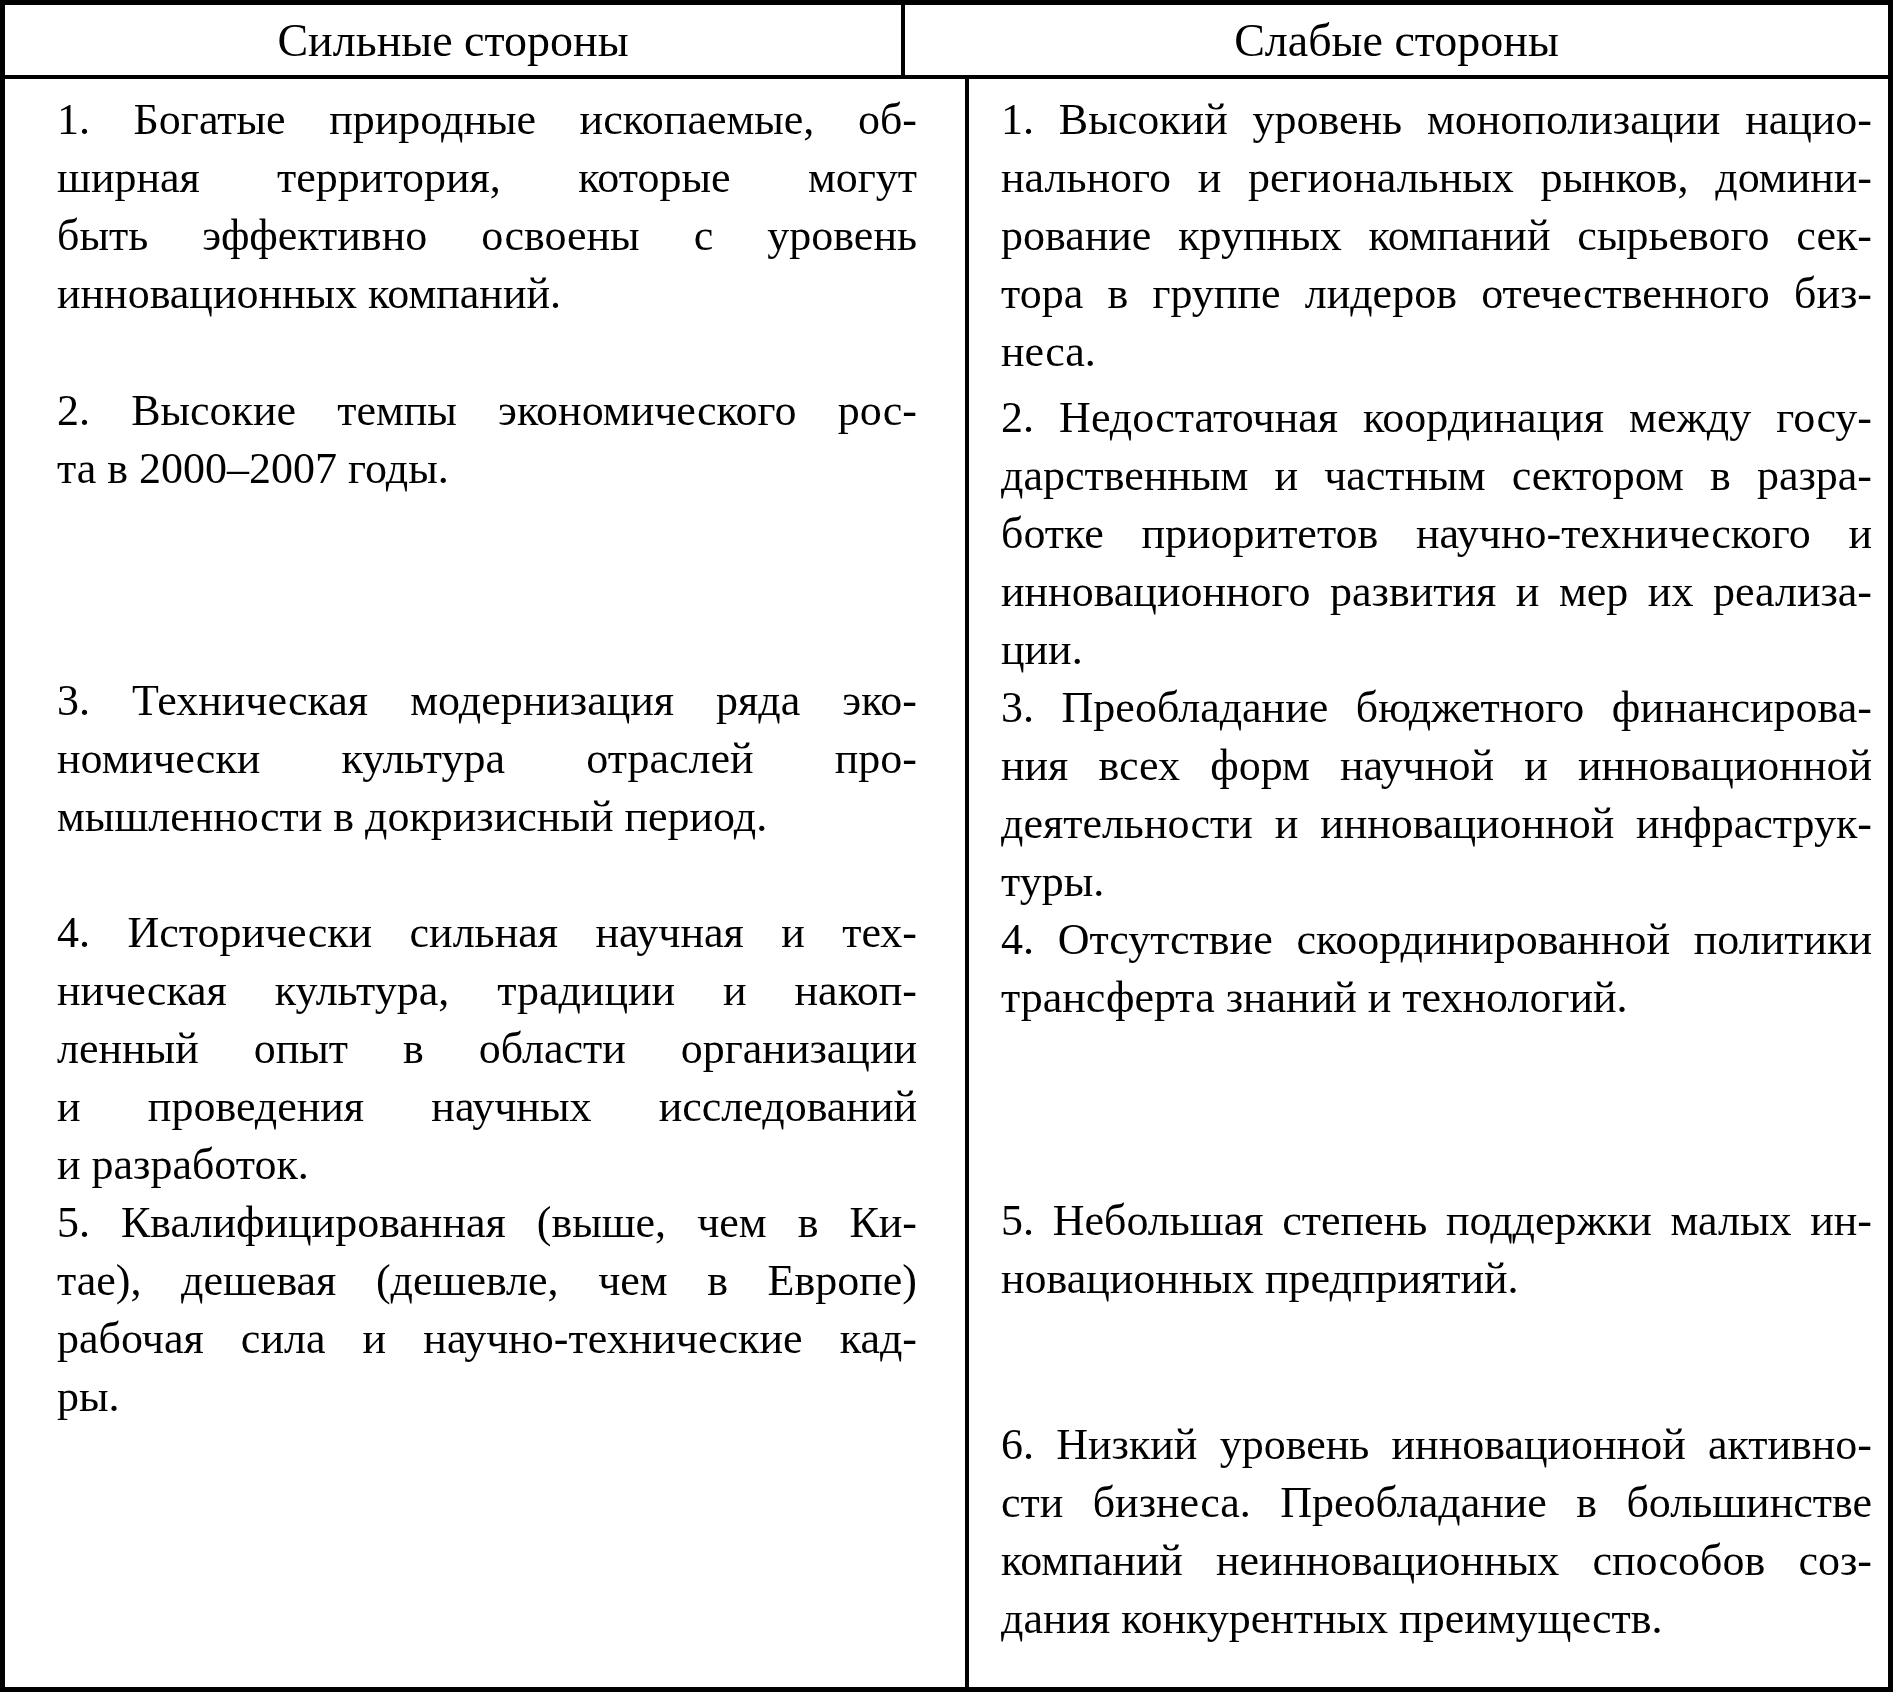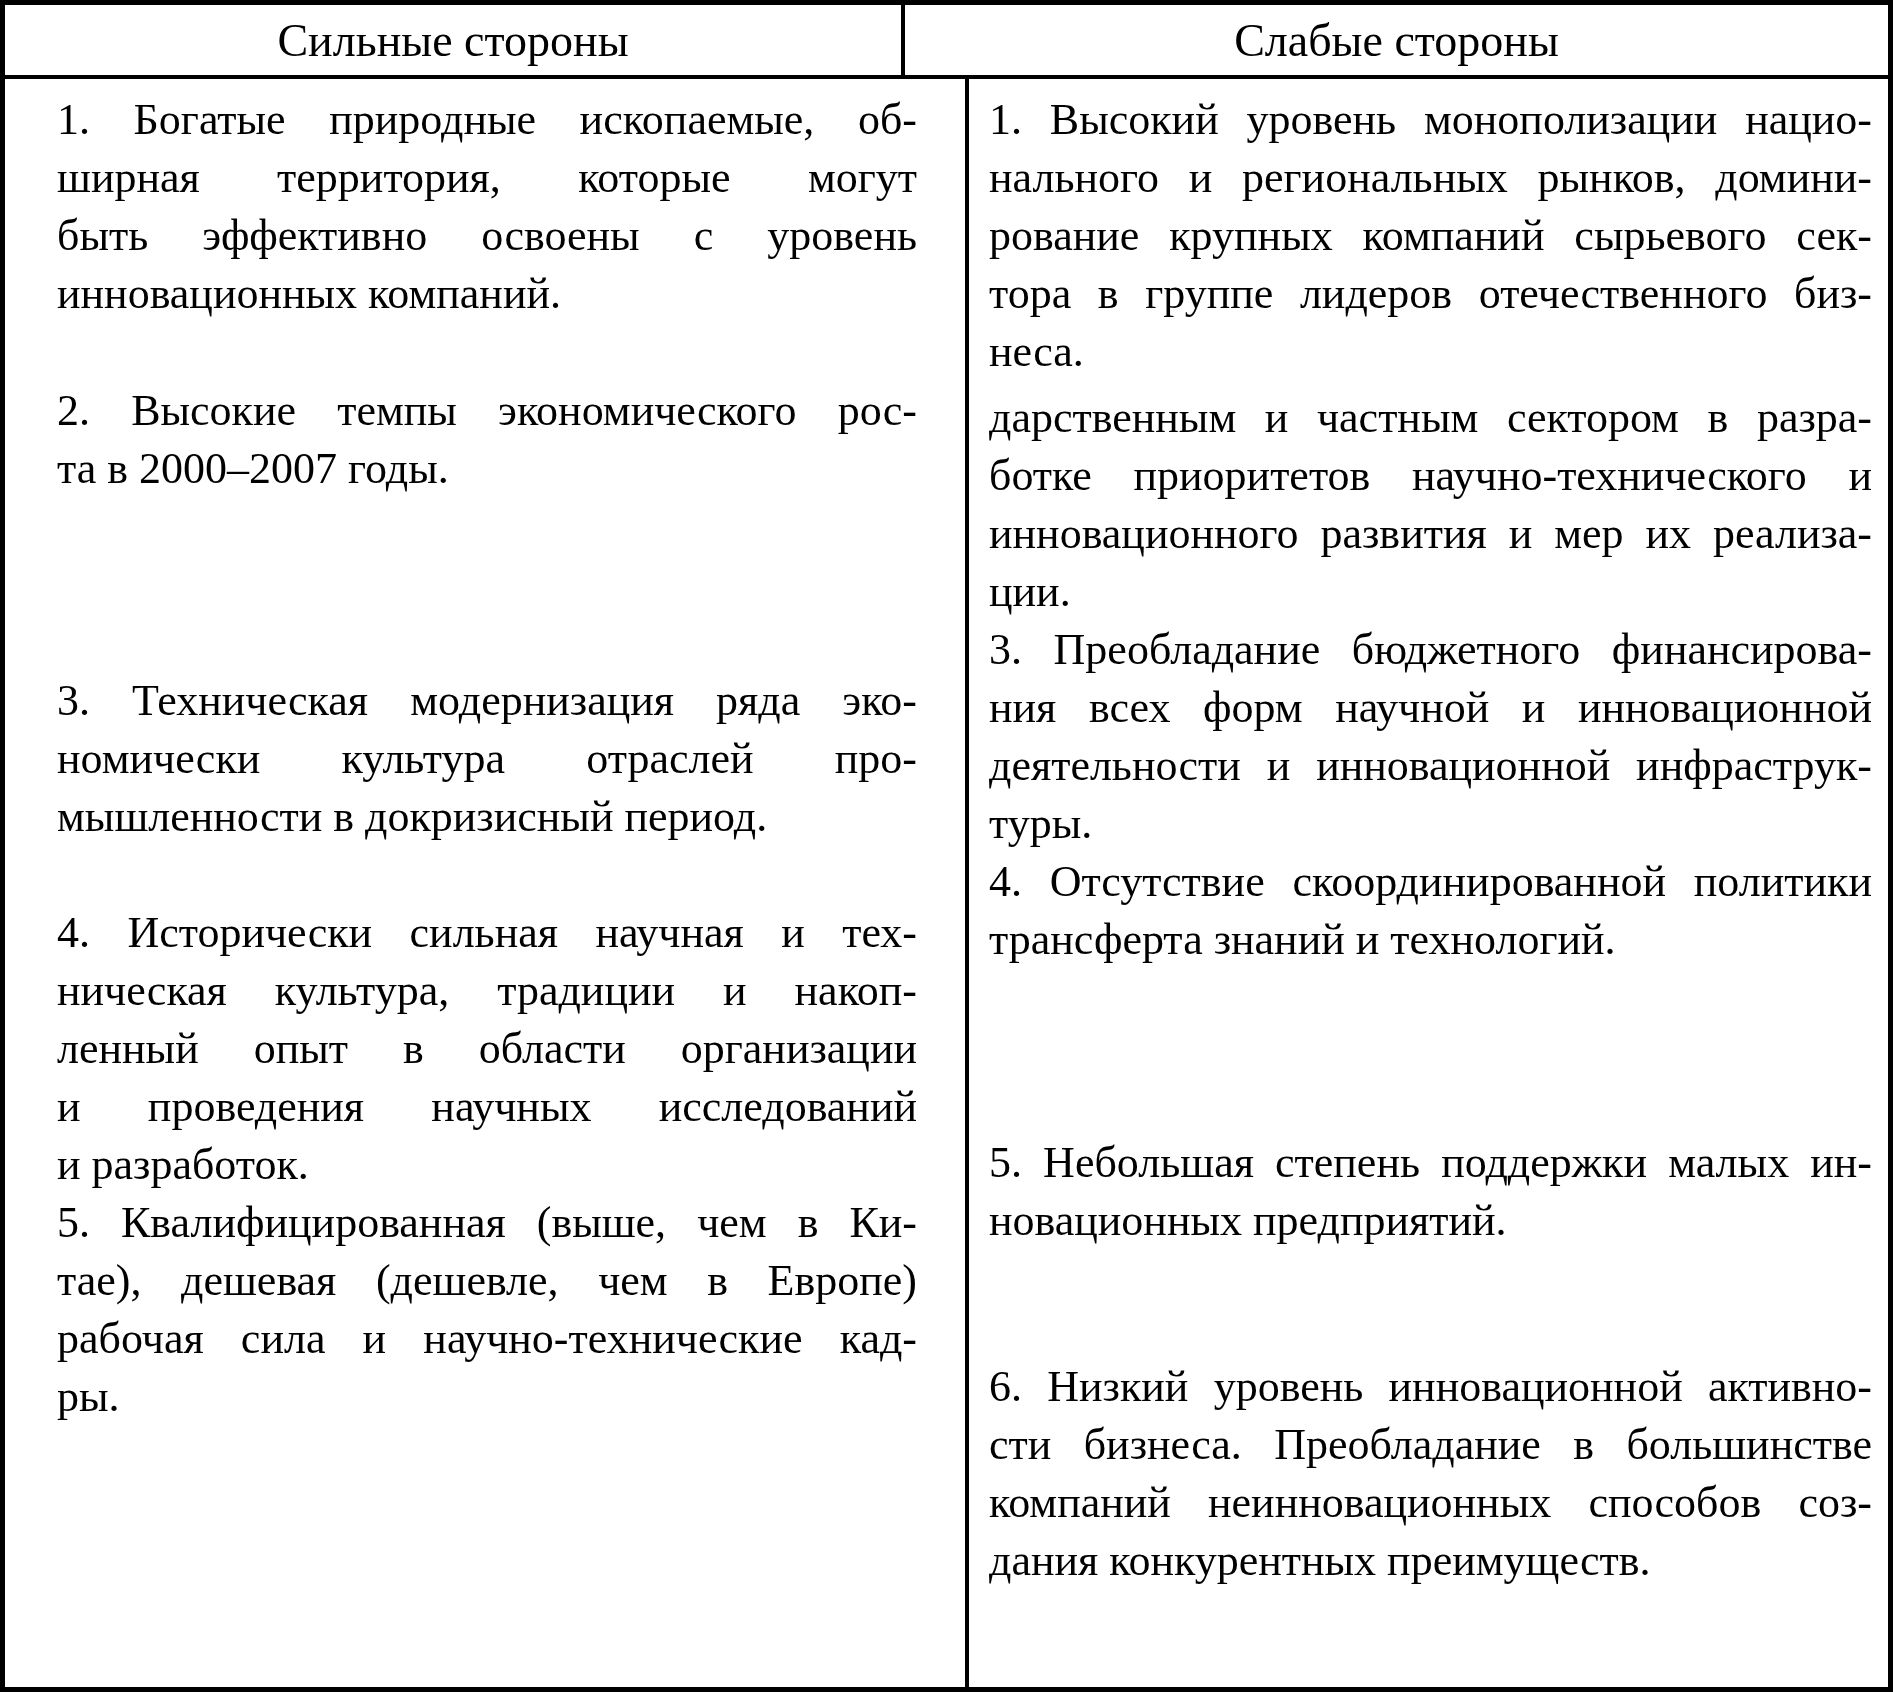--- a/index.html
+++ b/index.html
@@ -47,21 +47,21 @@
   .body-cell {
     box-sizing: border-box;
     padding: 12px 16px 0 20px;
     overflow: hidden;
     margin-left: 32px;
   }
   .body-cell.col-left { width: 896px; }
   .body-cell.col-right {
     flex: 1;
     border-left: 4px solid #000000;
-    padding-left: 20px;
+    padding-left: 32px;
   }
   .swot-item { width: 100%; }
   .line {
     font-size: 44px;
     line-height: 58px;
     text-align: justify;
     text-align-last: justify;
     white-space: normal;
   }
   .line.last {
@@ -115,20 +115,21 @@
 
       <div class="body-cell col-right">
         <div class="swot-item" style="margin-top:0">
             <div class="line">1. Высокий уровень монополизации нацио-</div>
             <div class="line">нального и региональных рынков, домини-</div>
             <div class="line">рование крупных компаний сырьевого сек-</div>
             <div class="line">тора в группе лидеров отечественного биз-</div>
             <div class="line last">неса.</div>
           </div>
         <div class="swot-item" style="margin-top:8px">
+            <div class="line">2. Недостаточная координация между госу-</div>
             <div class="line">дарственным и частным сектором в разра-</div>
             <div class="line">ботке приоритетов научно-технического и</div>
             <div class="line">инновационного развития и мер их реализа-</div>
             <div class="line last">ции.</div>
           </div>
         <div class="swot-item" style="margin-top:0">
             <div class="line">3. Преобладание бюджетного финансирова-</div>
             <div class="line">ния всех форм научной и инновационной</div>
             <div class="line">деятельности и инновационной инфраструк-</div>
             <div class="line last">туры.</div>

